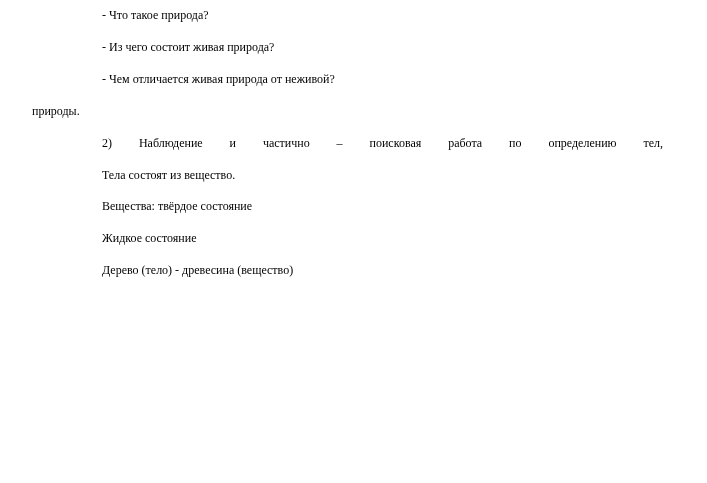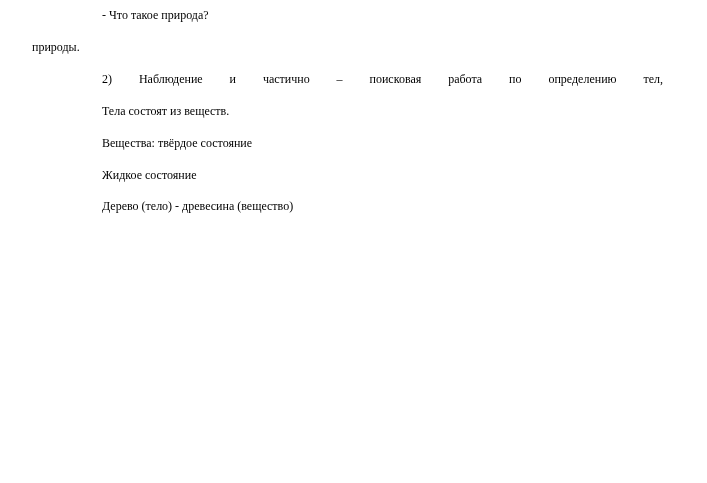--- a/index.html
+++ b/index.html
@@ -32,19 +32,21 @@
   .stretch {
     text-align: justify;
     text-align-last: justify;
   }
 </style>
 </head>
 <body>
 
 <div class="page">
   <div class="line indent">- Что такое природа?</div>
+  <div class="line indent">- Из чего состоит живая природа?</div>
+  <div class="line indent">- Чем отличается живая природа от неживой?</div>
   <div class="line">природы.</div>
   <div class="line indent stretch">2) Наблюдение и частично – поисковая работа по определению тел,</div>
-  <div class="line indent">Тела состоят из веществ.</div>
+  <div class="line indent">Тела состоят из вещество.</div>
   <div class="line indent">Вещества: твёрдое состояние</div>
   <div class="line indent">Жидкое состояние</div>
   <div class="line indent">Дерево (тело) - древесина (вещество)</div>
 </div>
 
 </body></html>

